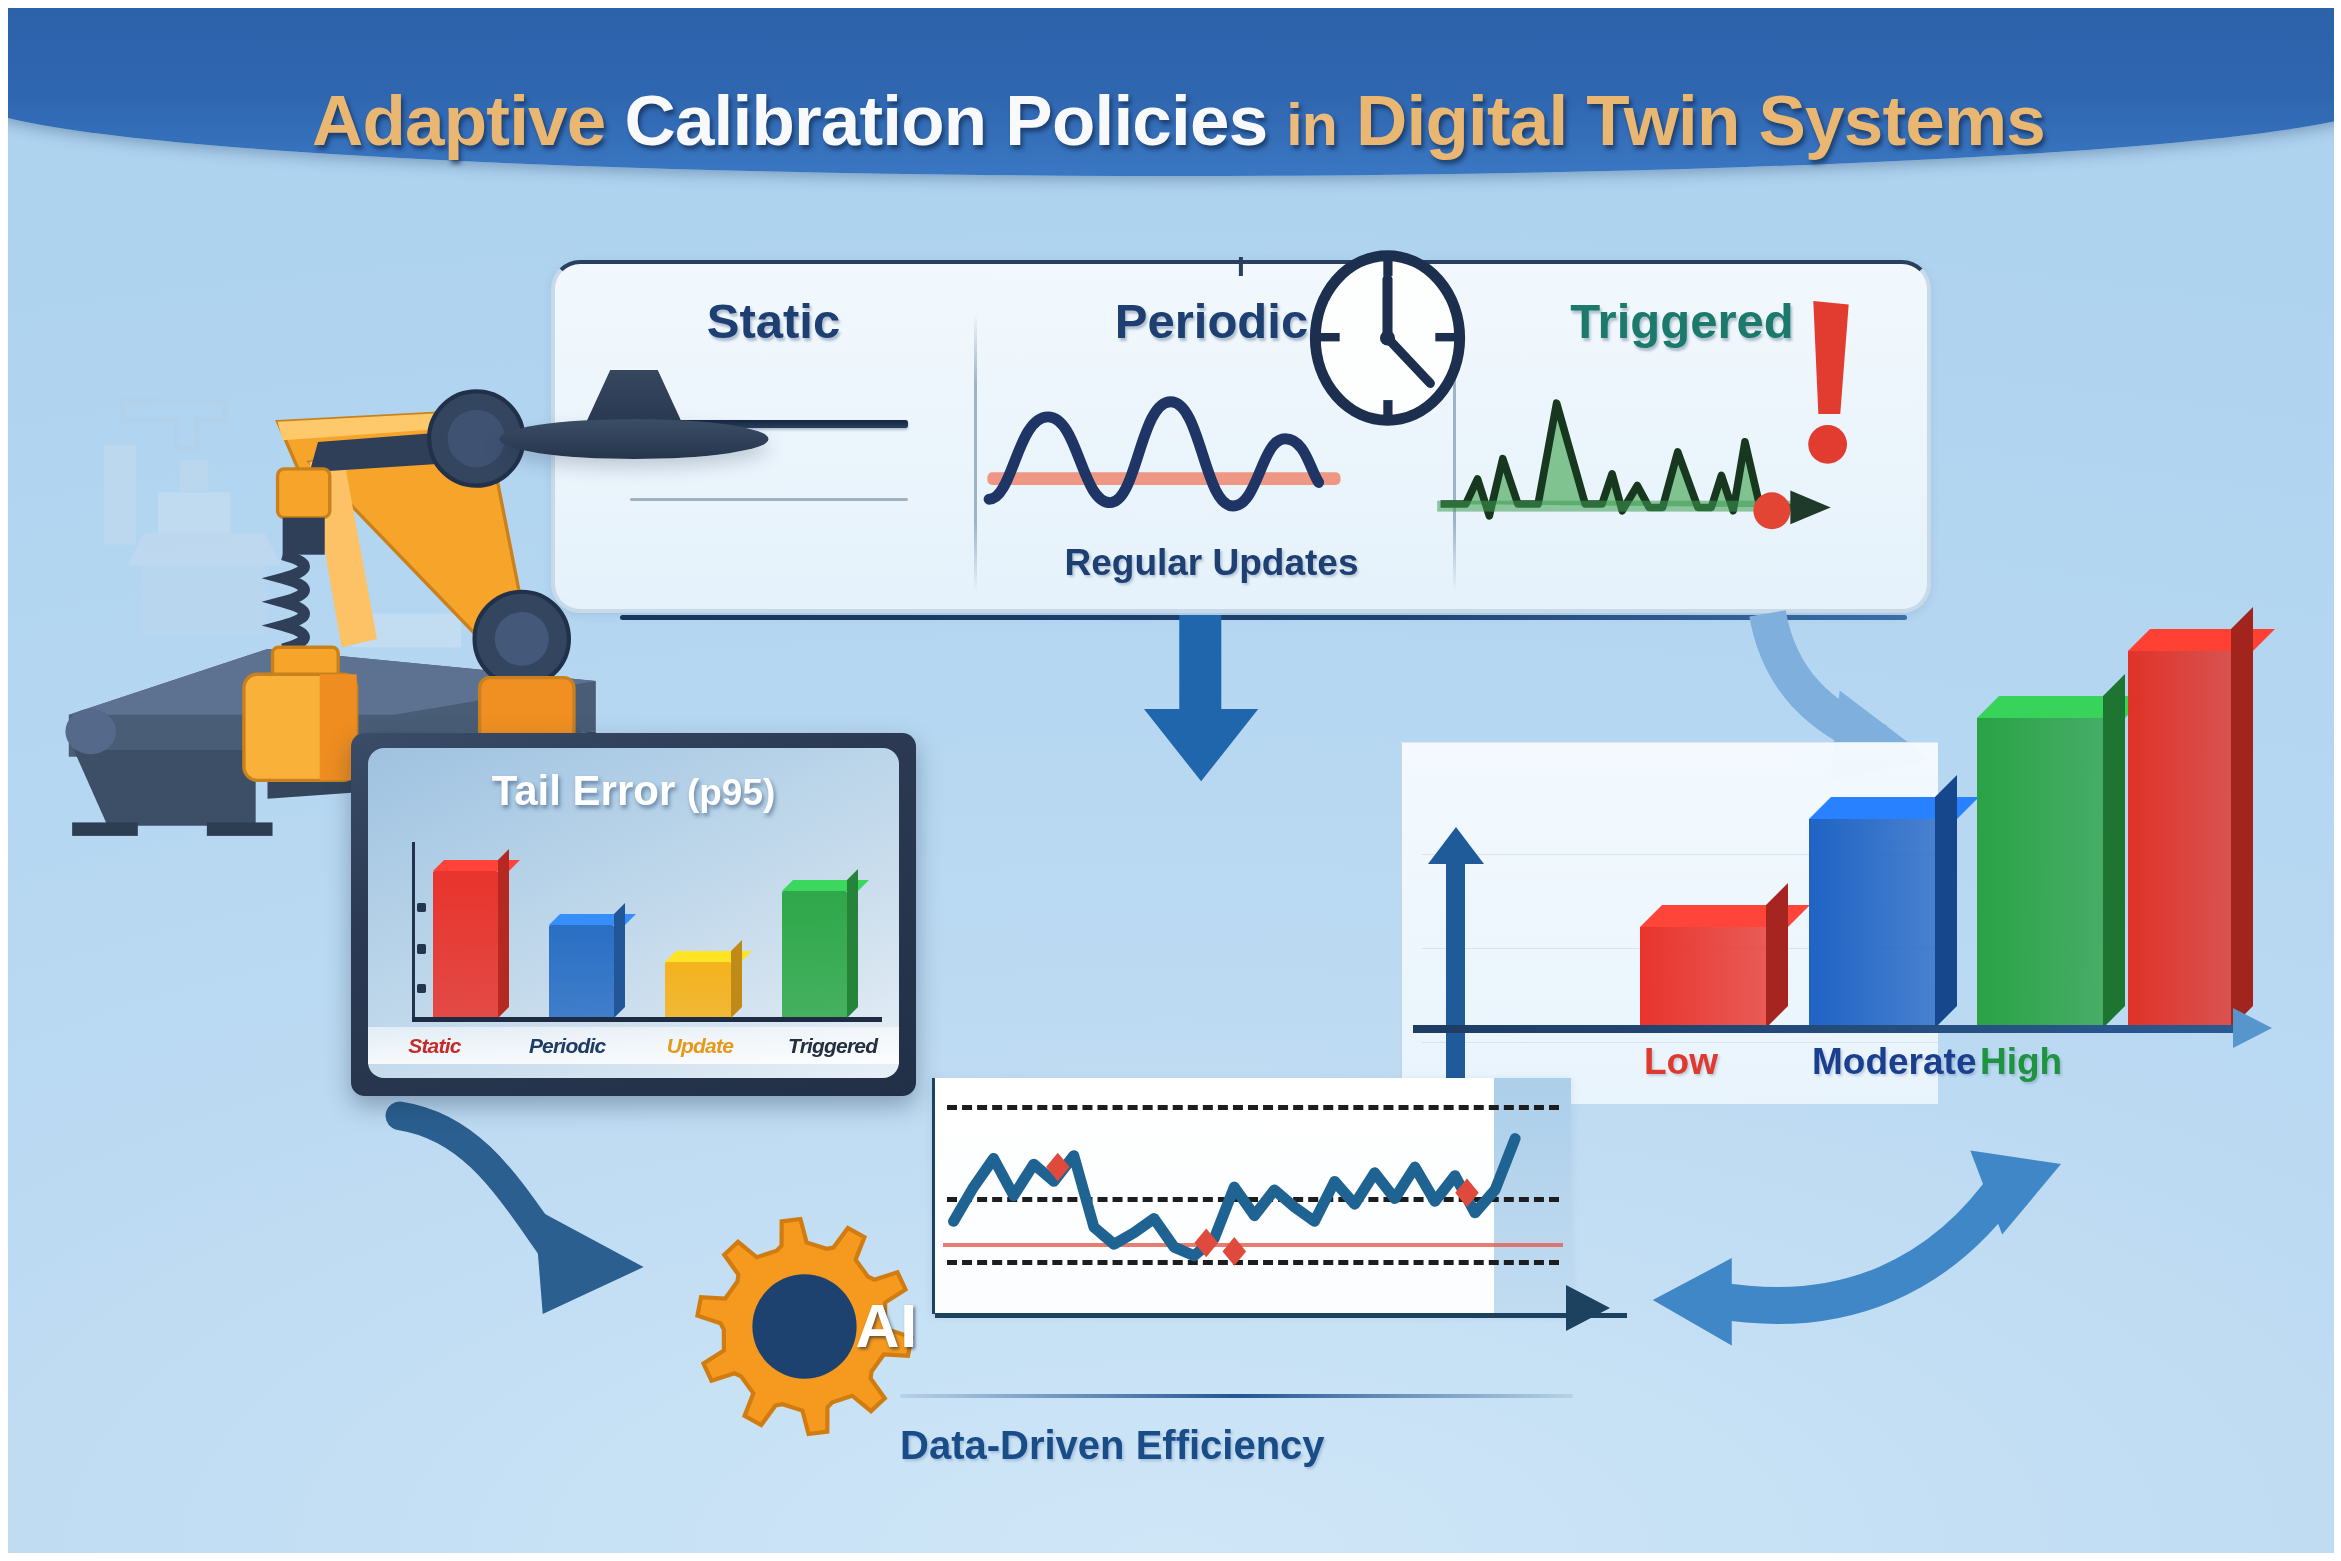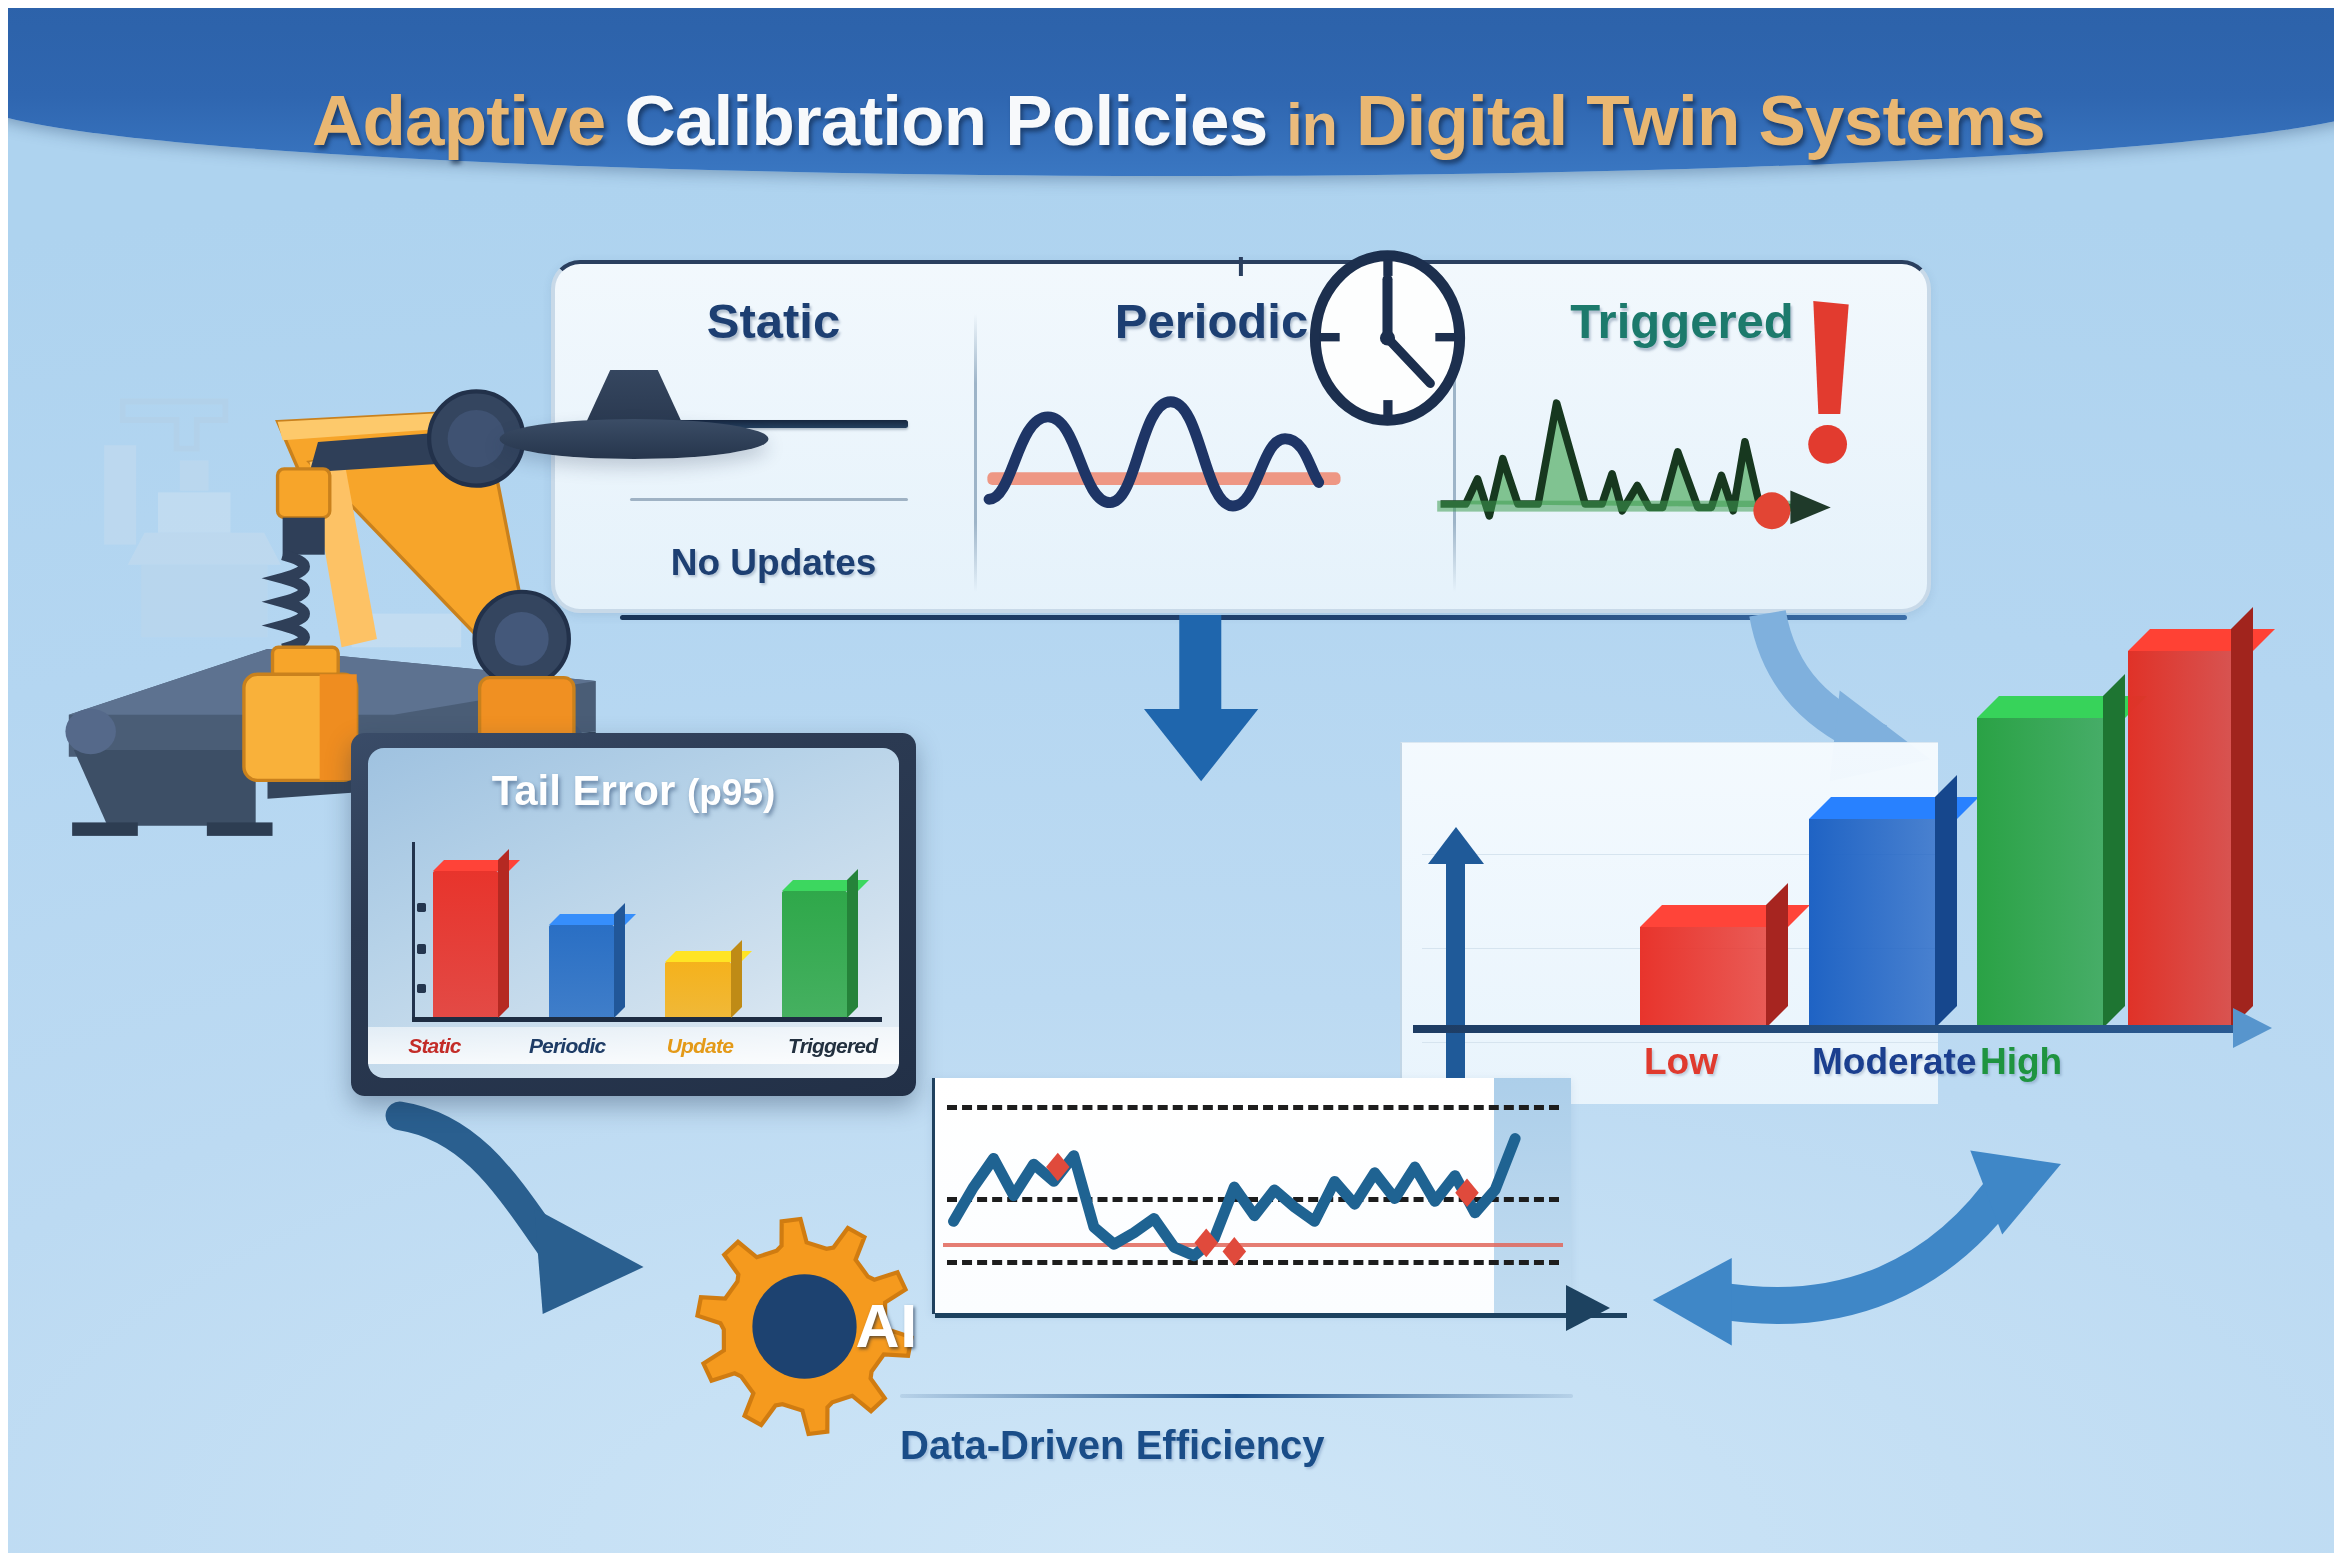--- a/index.html
+++ b/index.html
@@ -320,39 +320,39 @@
   </div>
 
   <div class="policy-panel">
     <div class="vdiv vdiv-a"></div>
     <div class="vdiv vdiv-b"></div>
 
     <div class="pcol pcol-1">
       <div class="pol-head navy">Static</div>
       <div class="flat-line"></div>
       <div class="flat-line2"></div>
-      <div class="pol-sub navy">No Updates</div>
     </div>
 
     <div class="pcol pcol-2">
       <div class="pol-head navy">Periodic</div>
       <svg class="glyph" style="left:8.4px; top:109px;" width="370" height="160" viewBox="0 0 440 190">
         <rect x="4" y="118" width="420" height="15" rx="6" fill="#ee8e79" opacity=".92"></rect>
         <path d="M6 150 C 34 150, 40 52, 76 52 C 112 52, 116 154, 150 154 C 182 154, 186 34, 222 34 C 258 34, 262 158, 296 158 C 326 158, 330 78, 358 78 C 382 78, 388 116, 398 130" fill="none" stroke="#1e3566" stroke-width="13" stroke-linecap="round"></path>
       </svg>
       <svg class="glyph" style="left:315px; top:-25px;" width="193" height="193" viewBox="0 0 230 230">
         <ellipse cx="115" cy="118" rx="86" ry="98" fill="#fdfefe" stroke="#1c2f4e" stroke-width="13"></ellipse>
         <rect x="110" y="24" width="11" height="20" fill="#1c2f4e"></rect>
         <rect x="110" y="192" width="11" height="20" fill="#1c2f4e"></rect>
         <rect x="34" y="112" width="24" height="10" fill="#1c2f4e"></rect>
         <rect x="172" y="112" width="24" height="10" fill="#1c2f4e"></rect>
         <line x1="115" y1="118" x2="115" y2="48" stroke="#1c2f4e" stroke-width="12" stroke-linecap="round"></line>
         <line x1="115" y1="118" x2="166" y2="172" stroke="#1c2f4e" stroke-width="11" stroke-linecap="round"></line>
         <circle cx="115" cy="118" r="9" fill="#1c2f4e"></circle>
       </svg>
+      <div class="pol-sub navy">Regular Updates</div>
     </div>
 
     <div class="pcol pcol-3">
       <div class="pol-head teal">Triggered</div>
       <svg class="glyph" style="left:-18.5px; top:87px;" width="404" height="185" viewBox="0 0 480 220">
         <path d="M4 182 L34 182 L48 152 L62 196 L78 128 L96 182 L120 182 L142 62 L176 182 L196 182 L208 146 L220 190 L238 160 L252 186 L268 186 L286 120 L310 186 L326 186 L338 148 L352 190 L366 108 L384 186 L440 186" fill="#4eab5f" opacity=".68"></path>
         <path d="M4 182 L34 182 L48 152 L62 196 L78 128 L96 182 L120 182 L142 62 L176 182 L196 182 L208 146 L220 190 L238 160 L252 186 L268 186 L286 120 L310 186 L326 186 L338 148 L352 190 L366 108 L384 186 L440 186" fill="none" stroke="#17381f" stroke-width="9" stroke-linejoin="round"></path>
         <rect x="0" y="178" width="430" height="13" fill="#3f9d52" opacity=".55"></rect>
         <path d="M420 166 L468 186 L420 206 Z" fill="#1f3a2a"></path>
         <circle cx="398" cy="190" r="22" fill="#e24534"></circle>

